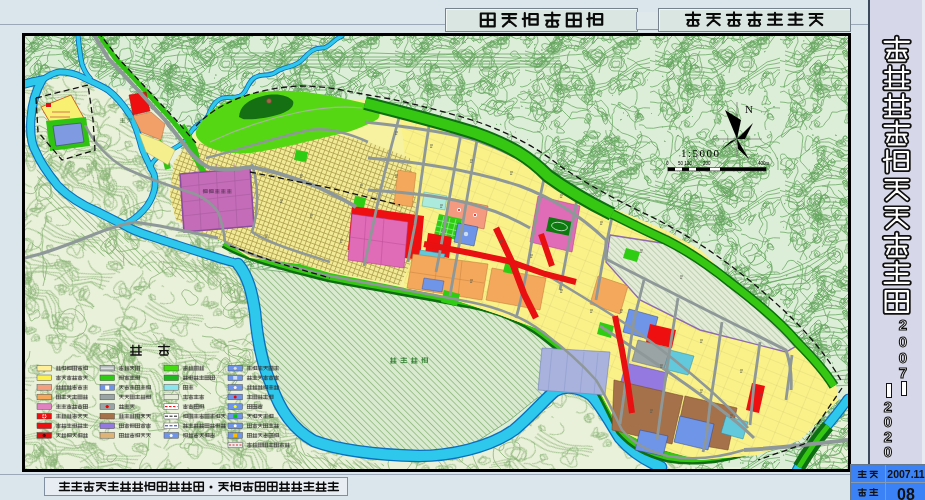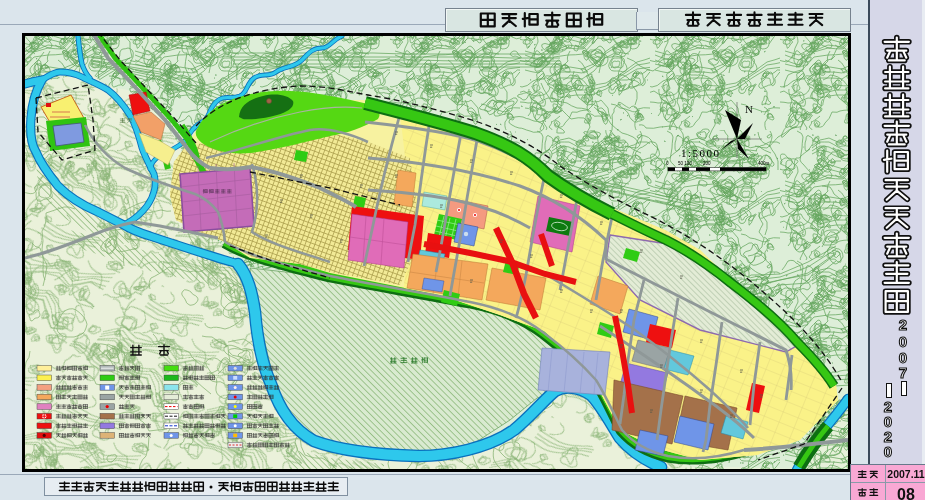--- a/index.html
+++ b/index.html
@@ -451,21 +451,21 @@
     <div style="position:absolute;left:25px;top:349px;width:20px;text-align:center;font-size:15px;-webkit-text-stroke:1.1px #111">0</div>
     <div style="position:absolute;left:25px;top:364px;width:20px;text-align:center;font-size:15px;-webkit-text-stroke:1.1px #111">7</div>
     <div style="position:absolute;left:33px;top:381px;width:4px;height:13px;background:#fff;border:1.2px solid #111"></div>
     <div style="position:absolute;left:18px;top:383px;width:4px;height:13px;background:#fff;border:1.2px solid #111"></div>
     <div style="position:absolute;left:10px;top:398px;width:20px;text-align:center;font-size:15px;-webkit-text-stroke:1.1px #111">2</div>
     <div style="position:absolute;left:10px;top:413px;width:20px;text-align:center;font-size:15px;-webkit-text-stroke:1.1px #111">0</div>
     <div style="position:absolute;left:10px;top:428px;width:20px;text-align:center;font-size:15px;-webkit-text-stroke:1.1px #111">2</div>
     <div style="position:absolute;left:10px;top:443px;width:20px;text-align:center;font-size:15px;-webkit-text-stroke:1.1px #111">0</div>
   </div>
 
-<div style="position:absolute;left:850px;top:464px;width:75px;height:36px;background:#f9a8d4;border-top:1px solid #66788a;border-left:1px solid #66788a">
+<div style="position:absolute;left:850px;top:464px;width:75px;height:36px;background:#3b82f6;border-top:1px solid #66788a;border-left:1px solid #66788a">
     <div style="position:absolute;left:0;top:17px;width:75px;height:1px;background:#8a9aa8"></div>
     <div style="position:absolute;left:34px;top:0;width:1px;height:36px;background:#8a9aa8"></div>
     <svg width="75" height="36" viewBox="0 0 75 36" style="position:absolute;left:0;top:0">
       <path d="M7.5,6.7L15,6.7M7.8,9.4L14.7,9.4M7.3,12.3L15.2,12.3M11.2,5.7L11.2,12.3M19.2,6.4L26.3,6.4M22.8,6.4L22.8,9.7M22.8,9.7L19.5,12.7M22.8,9.7L26.1,12.5M19.4,8.4L26.1,8.4" stroke="#111" stroke-width="1.2" fill="none" stroke-linecap="round"></path>
       <path d="M7.3,24.9L15.2,24.9M11.2,23.5L11.2,30.8M8.2,27.7L14.3,27.7M8.7,30.8L13.8,30.8M9.2,27.7L8.2,30M13.3,27.7L14.3,30M19,24.7L26.5,24.7M19.4,27.4L26.1,27.4M18.8,30.3L26.7,30.3M22.8,23.7L22.8,30.3" stroke="#111" stroke-width="1.2" fill="none" stroke-linecap="round"></path>
     </svg>
     <div style="position:absolute;left:35px;top:3px;width:40px;text-align:center;font-family:'Liberation Sans';font-weight:bold;font-size:10.5px;color:#111">2007.11</div>
     <div style="position:absolute;left:35px;top:21px;width:40px;text-align:center;font-family:'Liberation Sans';font-weight:bold;font-size:16px;color:#111">08</div>
   </div>
 

